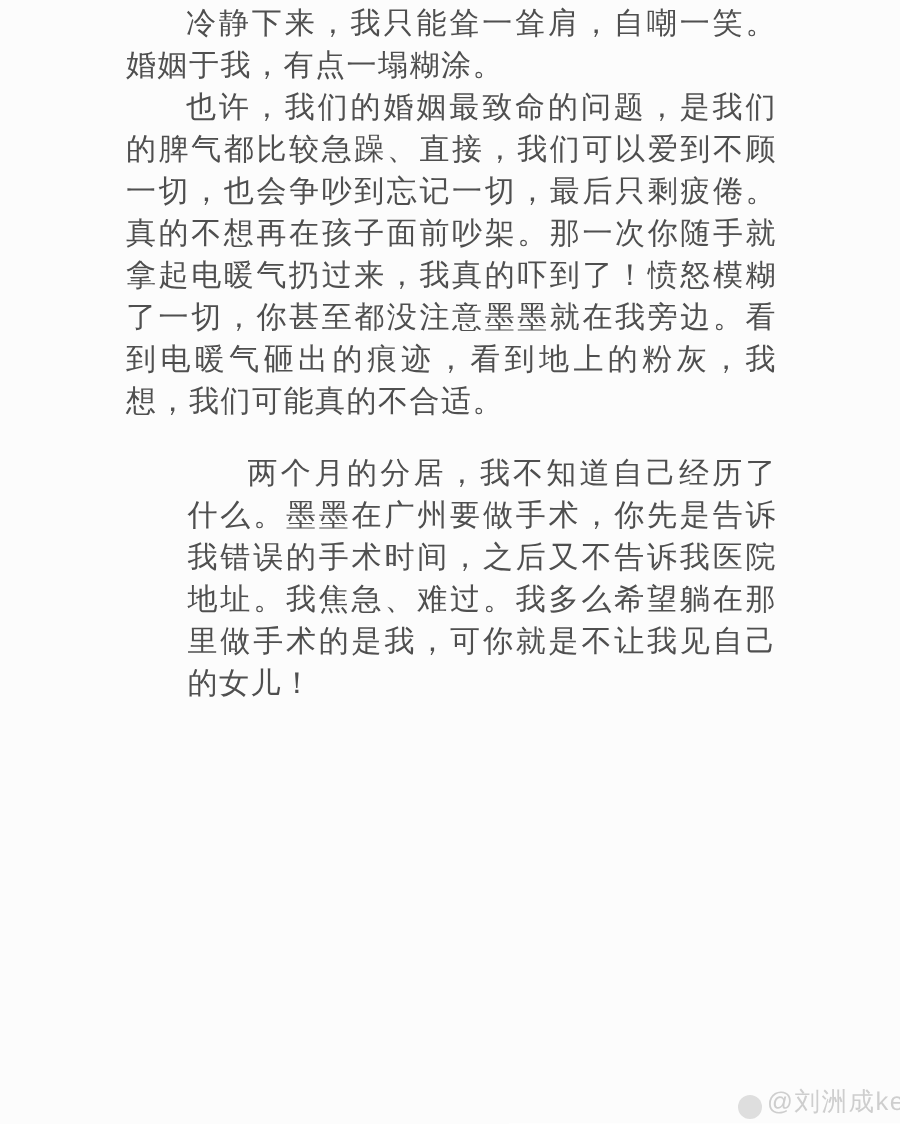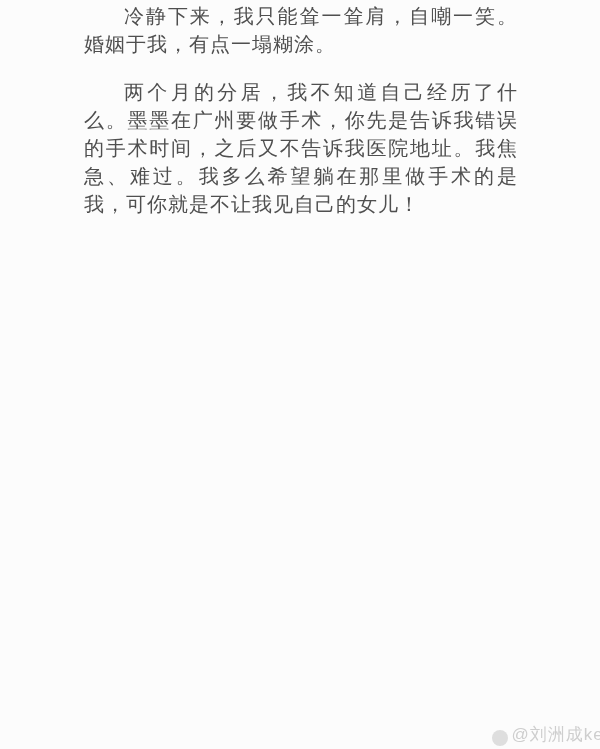--- a/index.html
+++ b/index.html
@@ -27,20 +27,21 @@
     text-align: justify;
     color: #4f4f4f;
     font-weight: 400;
   }
   .text-col p {
     margin: 0;
     text-indent: 2em;
   }
   .text-col p.gap {
     margin-top: 20px;
+    margin-left: 41px;
   }
   .watermark {
     position: absolute;
     right: 6px;
     bottom: 3px;
     display: flex;
     align-items: flex-end;
     gap: 3px;
     pointer-events: none;
   }
@@ -57,20 +58,21 @@
     letter-spacing: 1px;
     font-family: "Liberation Sans", "DejaVu Sans", sans-serif;
   }
 </style>
 </head>
 <body>
 
 <div class="page">
   <div class="text-col">
     <p>冷静下来，我只能耸一耸肩，自嘲一笑。婚姻于我，有点一塌糊涂。</p>
+    <p>也许，我们的婚姻最致命的问题，是我们的脾气都比较急躁、直接，我们可以爱到不顾一切，也会争吵到忘记一切，最后只剩疲倦。真的不想再在孩子面前吵架。那一次你随手就拿起电暖气扔过来，我真的吓到了！愤怒模糊了一切，你甚至都没注意墨墨就在我旁边。看到电暖气砸出的痕迹，看到地上的粉灰，我想，我们可能真的不合适。</p>
     <p class="gap">两个月的分居，我不知道自己经历了什么。墨墨在广州要做手术，你先是告诉我错误的手术时间，之后又不告诉我医院地址。我焦急、难过。我多么希望躺在那里做手术的是我，可你就是不让我见自己的女儿！</p>
 
   </div>
 
   <div class="watermark">
     <span class="wm-avatar"></span>
     <span class="wm-text">@刘洲成kenny</span>
   </div>
 </div>
 

